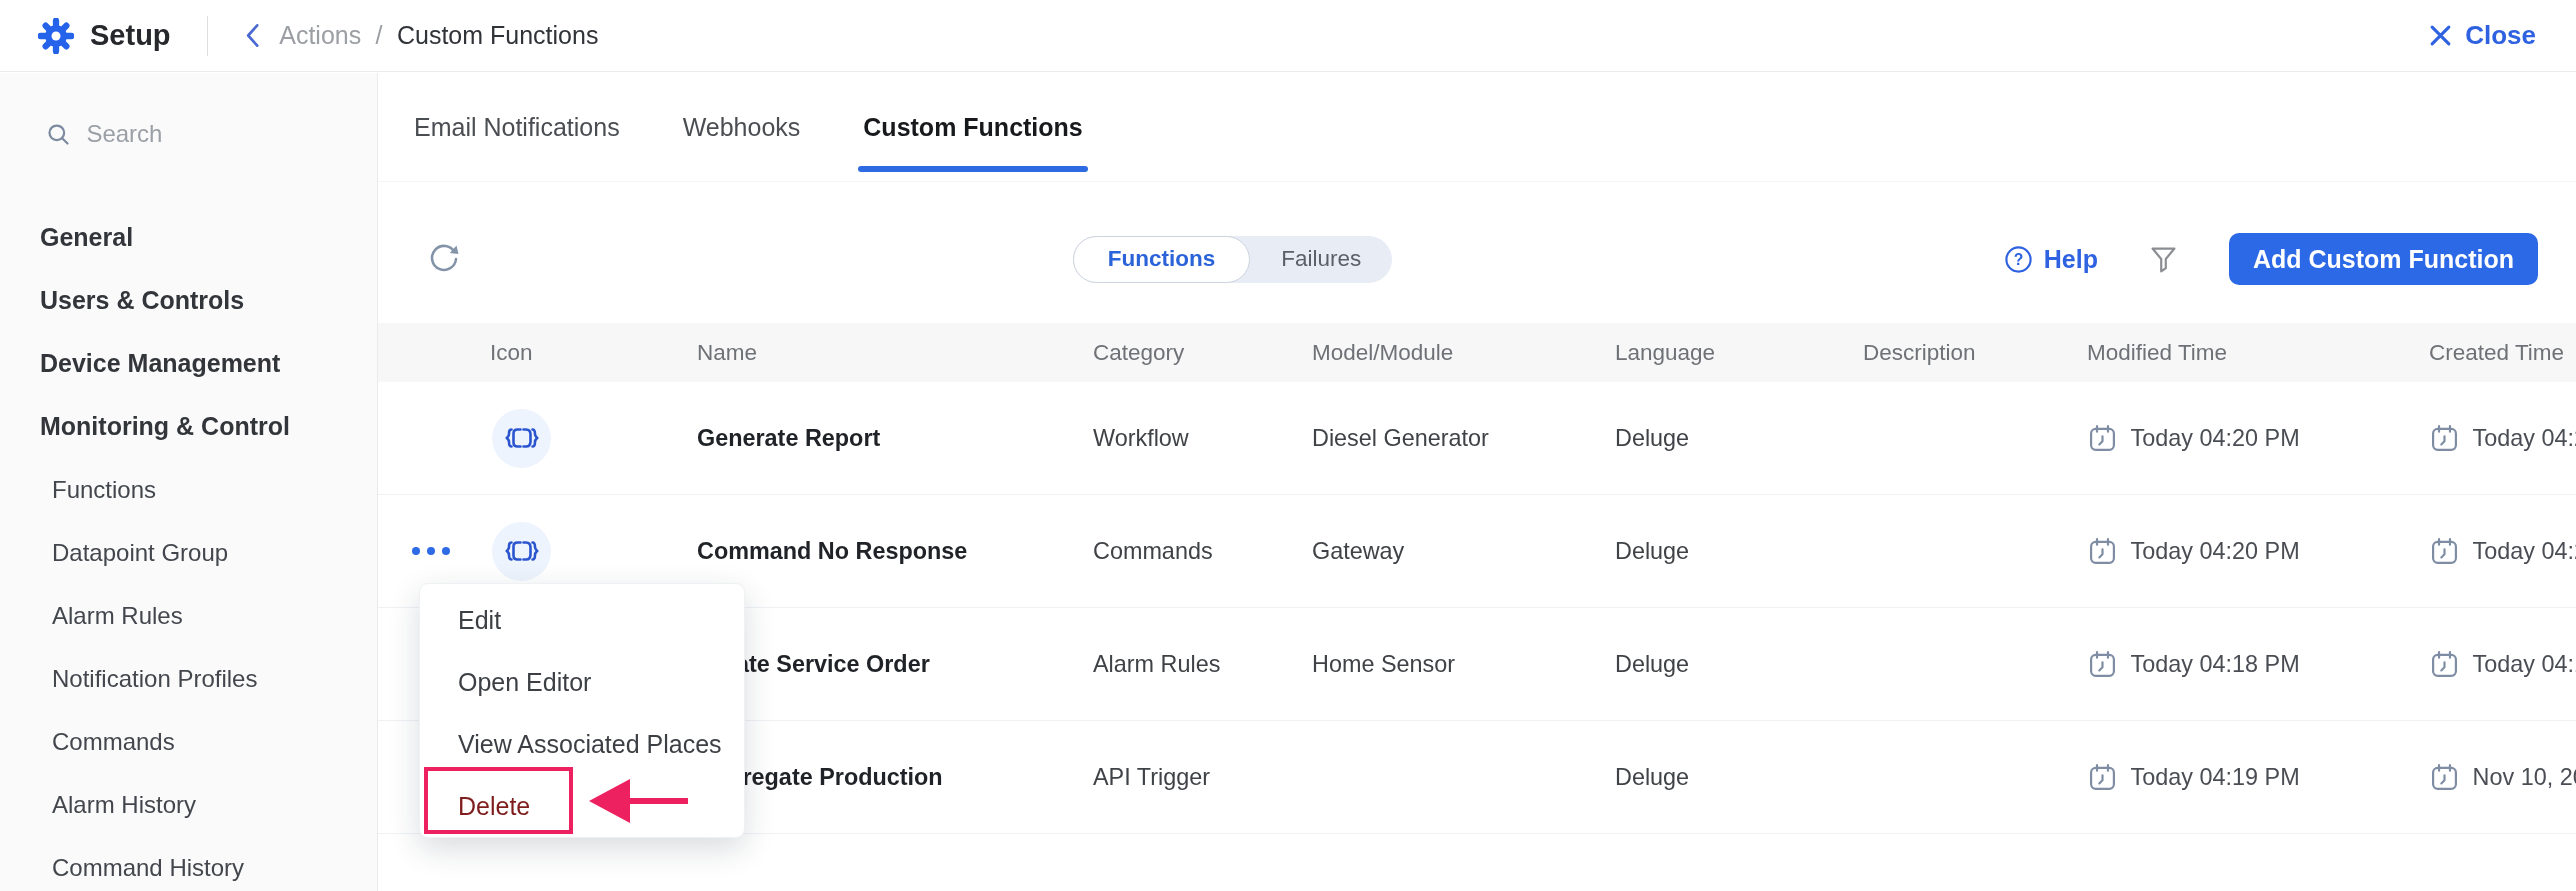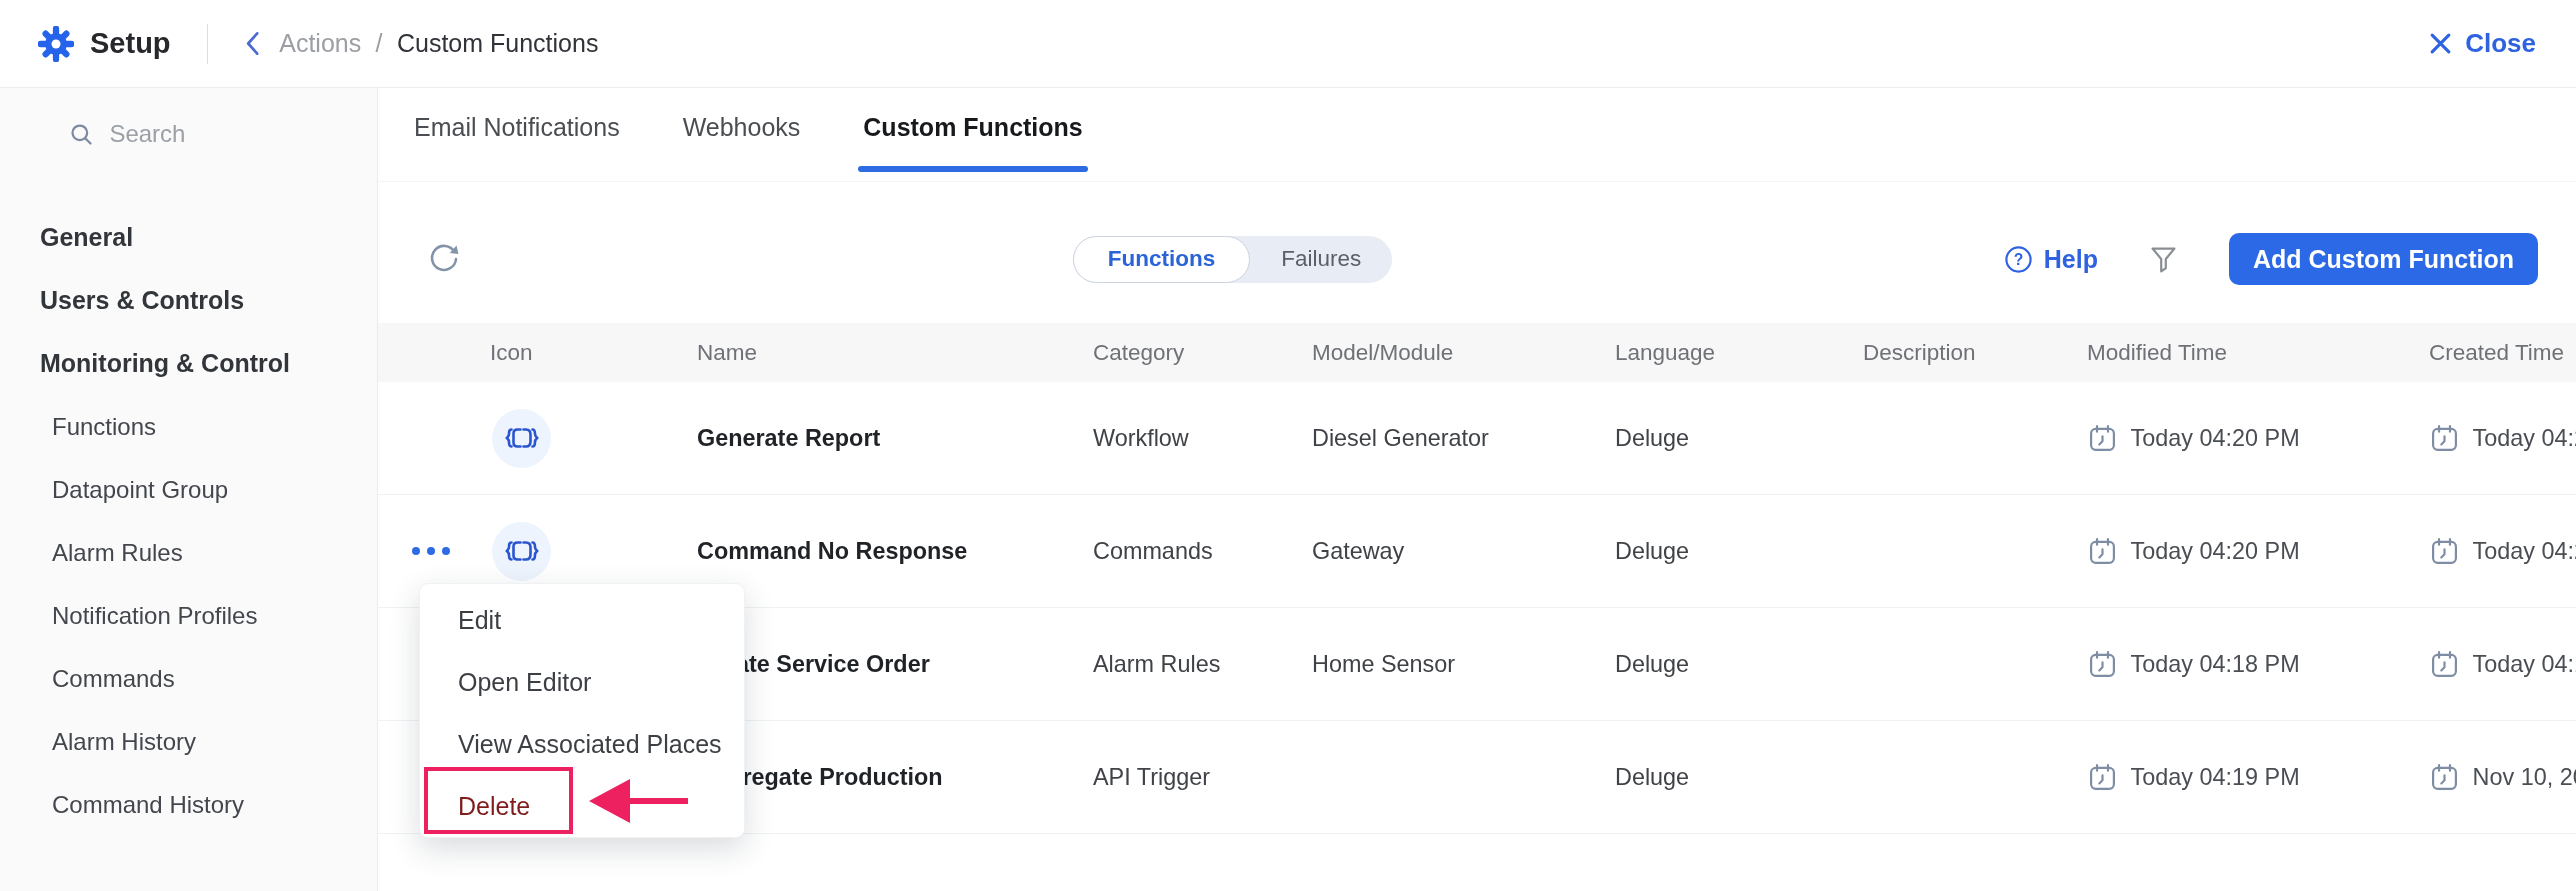--- a/index.html
+++ b/index.html
@@ -1,37 +1,37 @@
 <!DOCTYPE html>
 <html style="font-size:14.4px"><head>
 <meta charset="utf-8">
 <style>
   * { margin:0; padding:0; box-sizing:border-box; }
   html,body { width:2576px; height:892px; overflow:hidden; background:#fff;
               font-family:"Liberation Sans", sans-serif; color:#26282c; }
 
   
-  .topbar { position:absolute; top:0; left:0; width:2576px; height:88px;
+  .topbar { position:absolute; top:0; left:0; width:2576px; height:72px;
             display:flex; align-items:center; background:#fff;
             border-bottom:0.9px solid #ececee; z-index:5; }
   .logo-wrap { display:flex; align-items:center; gap:16px; padding-left:38px; }
   .app-title { font-size:29px; font-weight:700; color:#26282c; }
   .tb-divider { width:0.9px; height:40px; background:#dcdee1; margin:0 34px 0 36px; }
   .crumb { display:flex; align-items:center; gap:14.4px; font-size:25px; }
   .crumb .back { display:flex; align-items:center; cursor:pointer; }
   .crumb .section { color:#9b9ea3; }
   .crumb .sep { color:#9b9ea3; }
   .crumb .current { color:#303338; font-weight:500; }
   .close-btn { margin-left:auto; margin-right:40px; display:flex; align-items:center;
                gap:12.6px; color:#2e62e0; font-size:26px; font-weight:600; cursor:pointer; }
 
   
   .sidebar { position:absolute; top:73px; left:0; bottom:0; width:378px;
              background:#fafafb; border-right:0.9px solid #ebebed; padding-top:41px; }
-  .search-row { display:flex; align-items:center; gap:14.4px; padding:0 0 0 45px; height:40px;margin-left:23px; }
+  .search-row { display:flex; align-items:center; gap:14.4px; padding:0 0 0 45px; height:40px; }
   .search-row input { border:none; outline:none; background:transparent; font-size:24px;
                       color:#43474d; width:243px; font-family:"Liberation Sans",sans-serif; }
   .search-row input::placeholder { color:#9aa0a6; }
   .side-list { list-style:none; margin-top:52px; }
   .side-list li { height:63px; display:flex; align-items:center; cursor:pointer; }
   .side-list li.section { padding-left:40px; font-size:25px; font-weight:700; color:#32353a; }
   .side-list li.item { padding-left:52px; font-size:24px; color:#43474d; }
 
   
   .content { position:absolute; top:73px; left:378px; right:0; bottom:0; background:#fff; }
@@ -135,20 +135,21 @@
   <div class="search-row">
     <svg width="27" height="27" viewBox="0 0 24 24">
       <circle cx="10.5" cy="10.5" r="6.5" fill="none" stroke="#7d8ba0" stroke-width="2"></circle>
       <path d="M15.5 15.5 L20 20" stroke="#7d8ba0" stroke-width="2" stroke-linecap="round"></path>
     </svg>
     <input type="text" placeholder="Search" style="">
   </div>
   <ul class="side-list">
     <li class="section">General</li>
     <li class="section">Users &amp; Controls</li>
+    <li class="section">Device Management</li>
     <li class="section">Monitoring &amp; Control</li>
     <li class="item">Functions</li>
     <li class="item">Datapoint Group</li>
     <li class="item">Alarm Rules</li>
     <li class="item">Notification Profiles</li>
     <li class="item">Commands</li>
     <li class="item">Alarm History</li>
     <li class="item">Command History</li>
   </ul>
 </aside>

